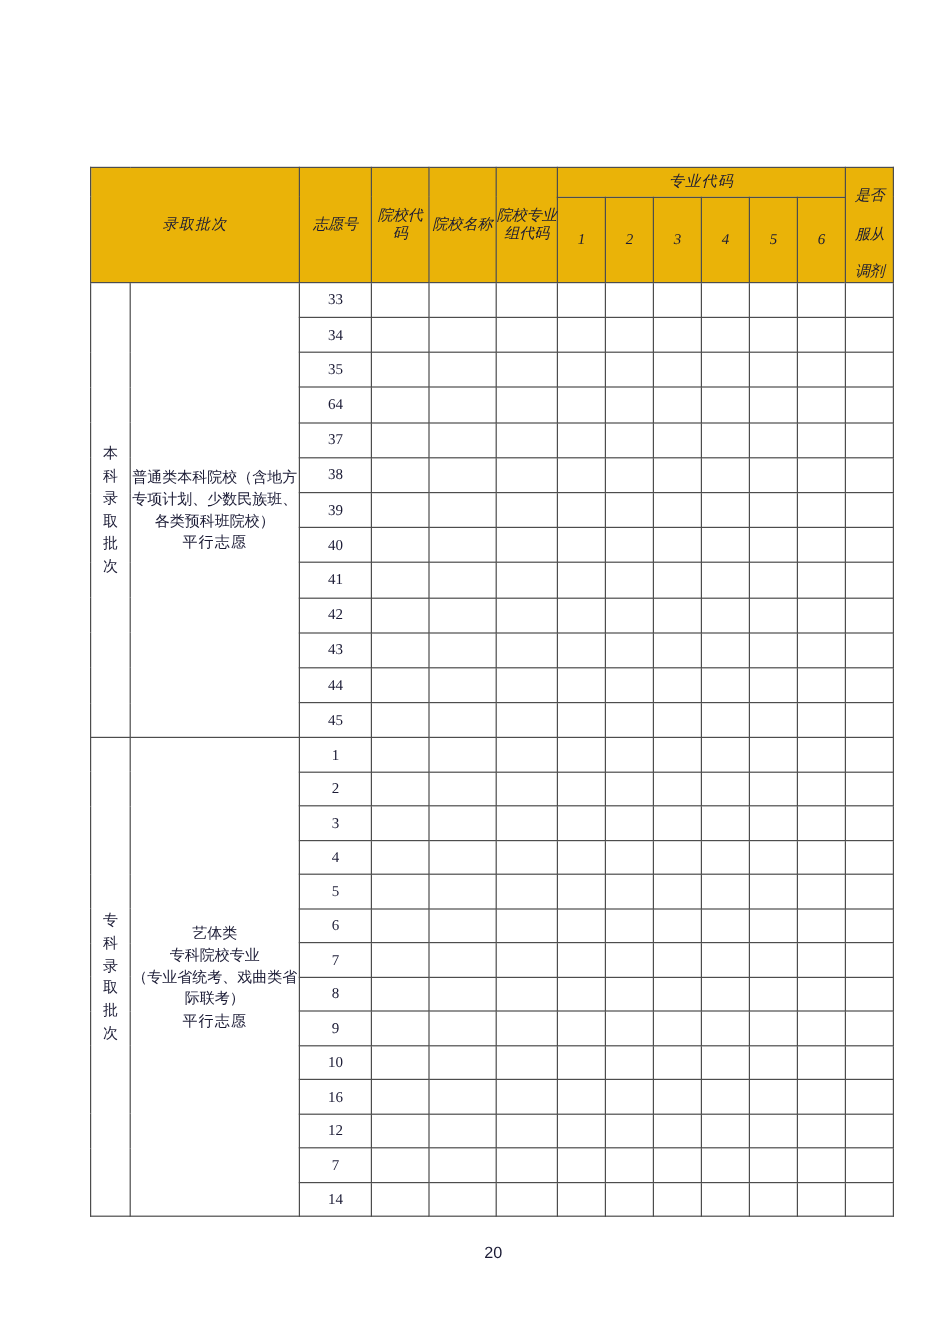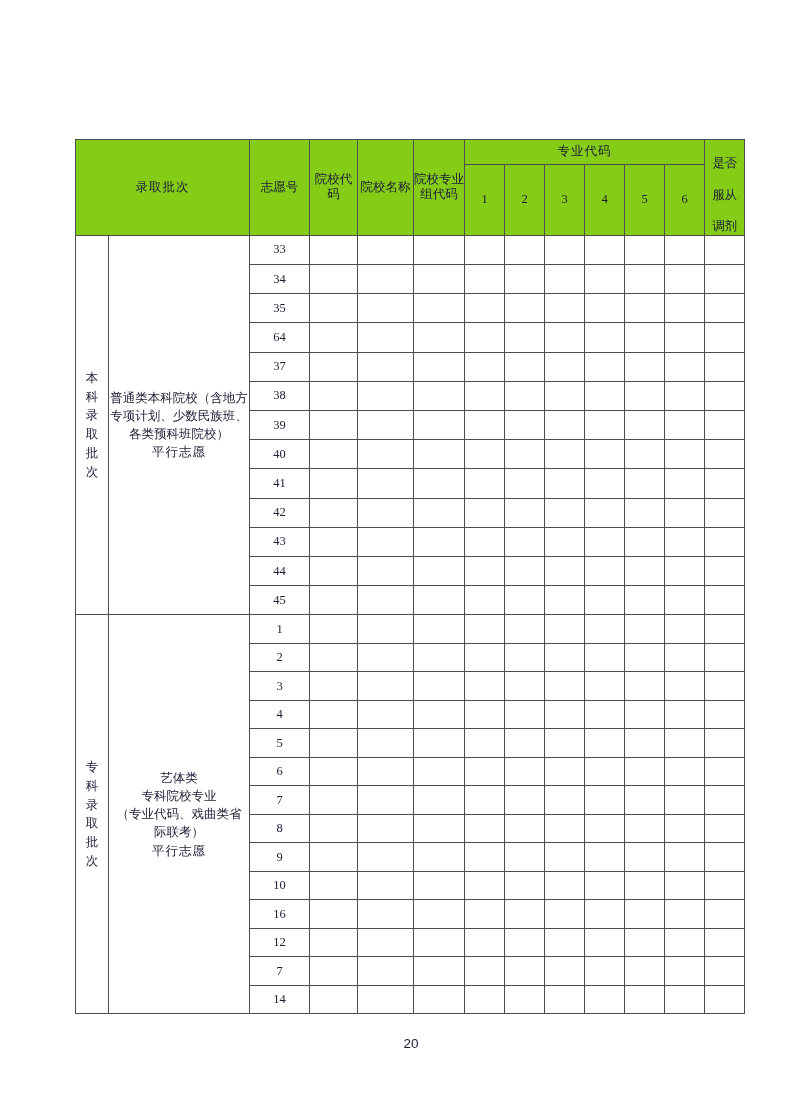--- a/index.html
+++ b/index.html
@@ -38,22 +38,23 @@
     padding: 0;
     font-weight: normal;
     font-size: 12.5px;
     text-align: center;
     vertical-align: middle;
     color: #1b1b35;
     background: #ffffff;
   }
 
   .vol-table thead td {
-    background: #84cc16;
+    background: #eab308;
     line-height: 1.25;
+    font-style: italic;
   }
 
   
   .hdr-batch { height: 84px; font-size: 14px; letter-spacing: 1px; }
   .hdr-two   { font-size: 14px; }
   .hdr-four  { font-size: 13px; line-height: 1.18; }
   .hdr-group-title { height: 21px; font-size: 13.5px; letter-spacing: 1px; }
   .hdr-majornum { height: 63px; font-size: 12.5px; }
   .hdr-obey { font-size: 12.5px; line-height: 1.05; letter-spacing: -0.5px; }
   .hdr-obey span { display: block; margin-top: 16px; }
@@ -342,21 +343,21 @@
             <span>专</span>
             <span>科</span>
             <span>录</span>
             <span>取</span>
             <span>批</span>
             <span>次</span>
           </td>
           <td class="batch-desc" rowspan="14">
             <span class="d-line">艺体类</span>
             <span class="d-line">专科院校专业</span>
-            <span class="d-line">（专业代码、戏曲类省</span>
+            <span class="d-line">（专业省统考、戏曲类省</span>
             <span class="d-line">际联考）</span>
             <span class="d-bold">平行志愿</span>
           </td>
           <td class="wish-no">1</td>
           <td></td>
           <td></td>
           <td></td>
           <td></td>
           <td></td>
           <td></td>

